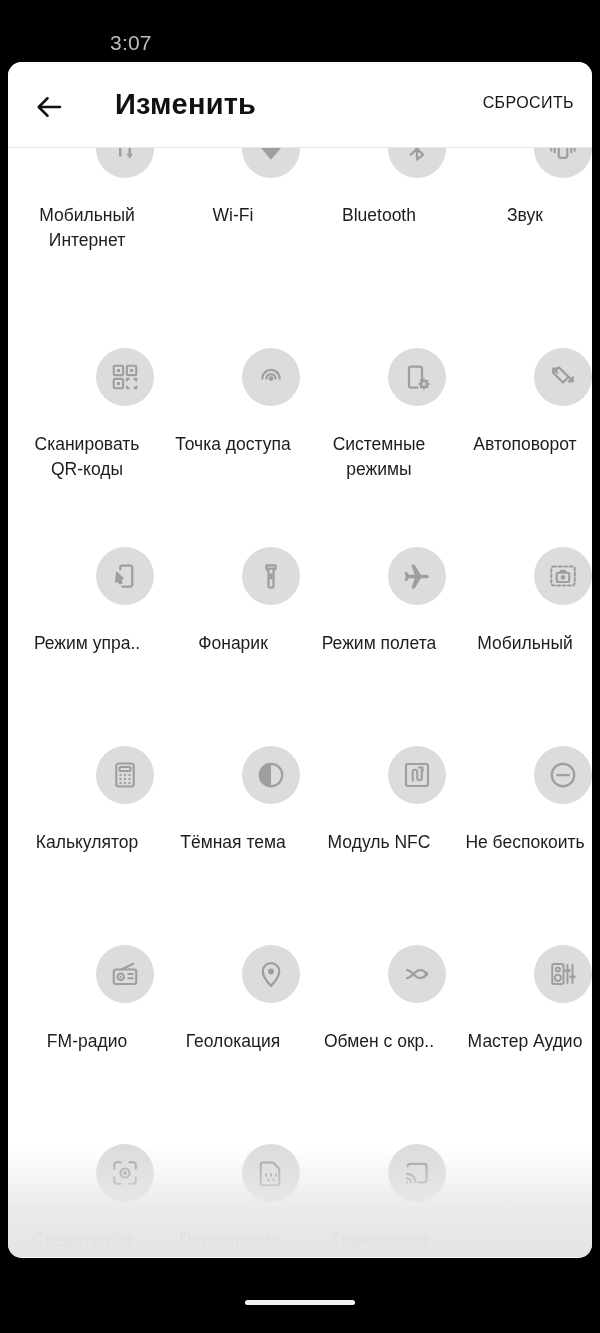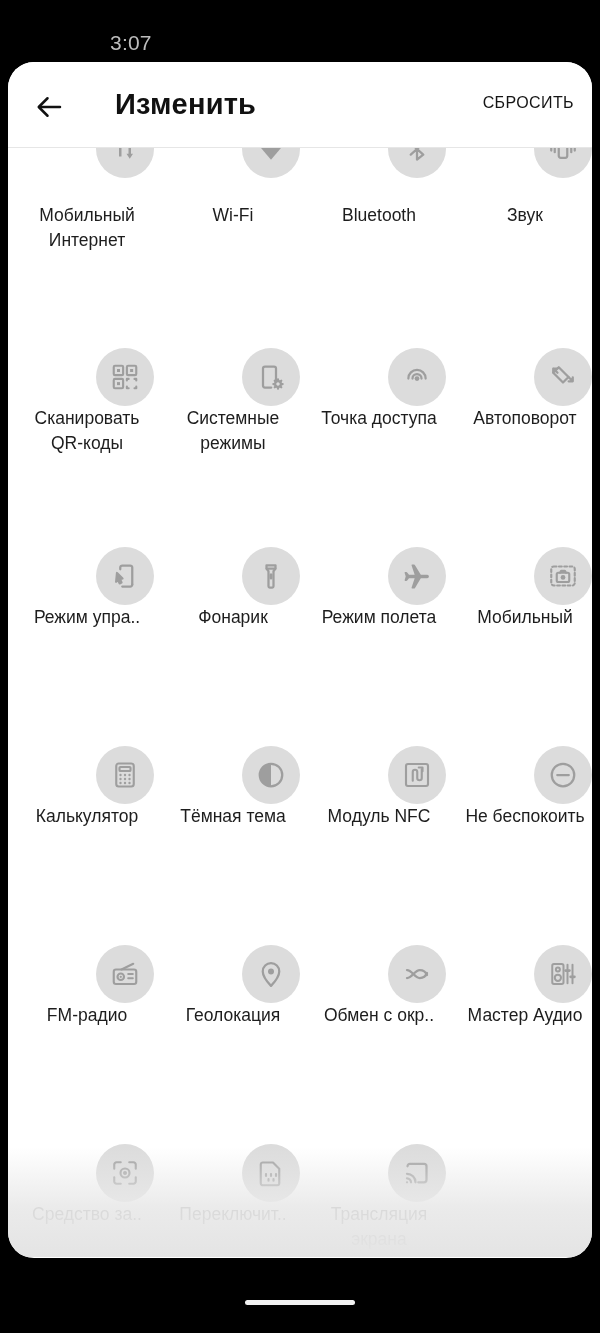--- a/index.html
+++ b/index.html
@@ -19,21 +19,21 @@
   .statusbar .clock {
     position: absolute; left: 110px; top: 31px;
     font-size: 21px; color: #bdbdbd; letter-spacing: .2px;
   }
 
   
   .panel {
     position: absolute; left: 8px; top: 62px;
     width: 584px; height: 1196px;
     background: #fff;
-    border-radius: 26px;
+    border-radius: 14px;
     overflow: hidden;
   }
 
   
   .appbar {
     position: relative; height: 86px; width: 100%;
     background: #fff;
     border-bottom: 1px solid #e6e6e6;
   }
   .back-btn {
@@ -75,20 +75,21 @@
   }
   .tile .circle {
     width: 58px; height: 58px; border-radius: 50%;
     background: #dcdcdc;
     display: flex; align-items: center; justify-content: center;
     margin-top: 0px;
     flex: none;
   }
   .tile .circle svg { display: block; }
   .tile .label {
+    margin-top: 26px;
     font-size: 17.5px;
     line-height: 25px;
     color: #1d1d1d;
     text-align: center;
     width: 134px;
     word-wrap: break-word;
   }
   
   .row.clipped .circle { margin-top: -29px; }
   .row.clipped .label { margin-top: 25px; }
@@ -198,40 +199,40 @@
                     <rect x="5.6" y="16.1" width="2.4" height="2.4" fill="#9e9e9e" stroke="none"></rect>
                     <path d="M13.5 14.8 v-1.3 h1.4 M19.6 13.5 h1.4 v1.3 M21 19.7 v1.3 h-1.4 M14.9 21 h-1.4 v-1.3" stroke-dasharray="0"></path>
                   </svg>
                 </span>
               </div>
               <div class="label">Сканировать QR-коды</div>
             </div>
             <div class="tile">
               <div class="circle">
                 <span>
-                  <svg width="30" height="30" viewBox="0 0 24 24" fill="none" stroke="#9e9e9e" stroke-width="1.8" stroke-linecap="round" stroke-linejoin="round">
-                    <path d="M16 14.5 V5.2 a1.6 1.6 0 0 0 -1.6 -1.6 H7.2 A1.6 1.6 0 0 0 5.6 5.2 v13.6 a1.6 1.6 0 0 0 1.6 1.6 h5"></path>
-                    <circle cx="17.6" cy="17.6" r="2.3"></circle>
-                    <path d="M17.6 13.9 v1.1 M17.6 20.2 v1.1 M13.9 17.6 h1.1 M20.2 17.6 h1.1 M15 15 l.8 .8 M19.4 19.4 l.8 .8 M20.2 15 l-.8 .8 M15.8 19.4 l-.8 .8"></path>
-                  </svg>
-                </span>
-              </div>
-              <div class="label">Системные режимы</div>
-            </div>
-            <div class="tile">
-              <div class="circle">
-                <span>
                   <svg width="30" height="30" viewBox="0 0 24 24" fill="none" stroke="#9e9e9e" stroke-width="1.8" stroke-linecap="round">
                     <circle cx="12" cy="13.2" r="1.9" fill="#9e9e9e" stroke="none"></circle>
                     <path d="M8.4 13.2 a3.6 3.6 0 0 1 7.2 0"></path>
                     <path d="M5.1 13.2 a6.9 6.9 0 0 1 13.8 0"></path>
                   </svg>
                 </span>
               </div>
               <div class="label">Точка доступа</div>
+            </div>
+            <div class="tile">
+              <div class="circle">
+                <span>
+                  <svg width="30" height="30" viewBox="0 0 24 24" fill="none" stroke="#9e9e9e" stroke-width="1.8" stroke-linecap="round" stroke-linejoin="round">
+                    <path d="M16 14.5 V5.2 a1.6 1.6 0 0 0 -1.6 -1.6 H7.2 A1.6 1.6 0 0 0 5.6 5.2 v13.6 a1.6 1.6 0 0 0 1.6 1.6 h5"></path>
+                    <circle cx="17.6" cy="17.6" r="2.3"></circle>
+                    <path d="M17.6 13.9 v1.1 M17.6 20.2 v1.1 M13.9 17.6 h1.1 M20.2 17.6 h1.1 M15 15 l.8 .8 M19.4 19.4 l.8 .8 M20.2 15 l-.8 .8 M15.8 19.4 l-.8 .8"></path>
+                  </svg>
+                </span>
+              </div>
+              <div class="label">Системные режимы</div>
             </div>
             <div class="tile">
               <div class="circle">
                 <span>
                   <svg width="30" height="30" viewBox="0 0 24 24" fill="none" stroke="#9e9e9e" stroke-width="1.8" stroke-linecap="round" stroke-linejoin="round">
                     <path d="M8.6 4.2 L4.2 8.6 L12 16.4 L16.4 12 Z"></path>
                     <path d="M16.4 12 L19.8 15.4 M19.8 15.4 v-3.2 M19.8 15.4 h-3.3"></path>
                     <path d="M7.6 8.6 L4.2 5.2 M4.2 5.2 v3.2 M4.2 5.2 h3.3"></path>
                   </svg>
                 </span>

